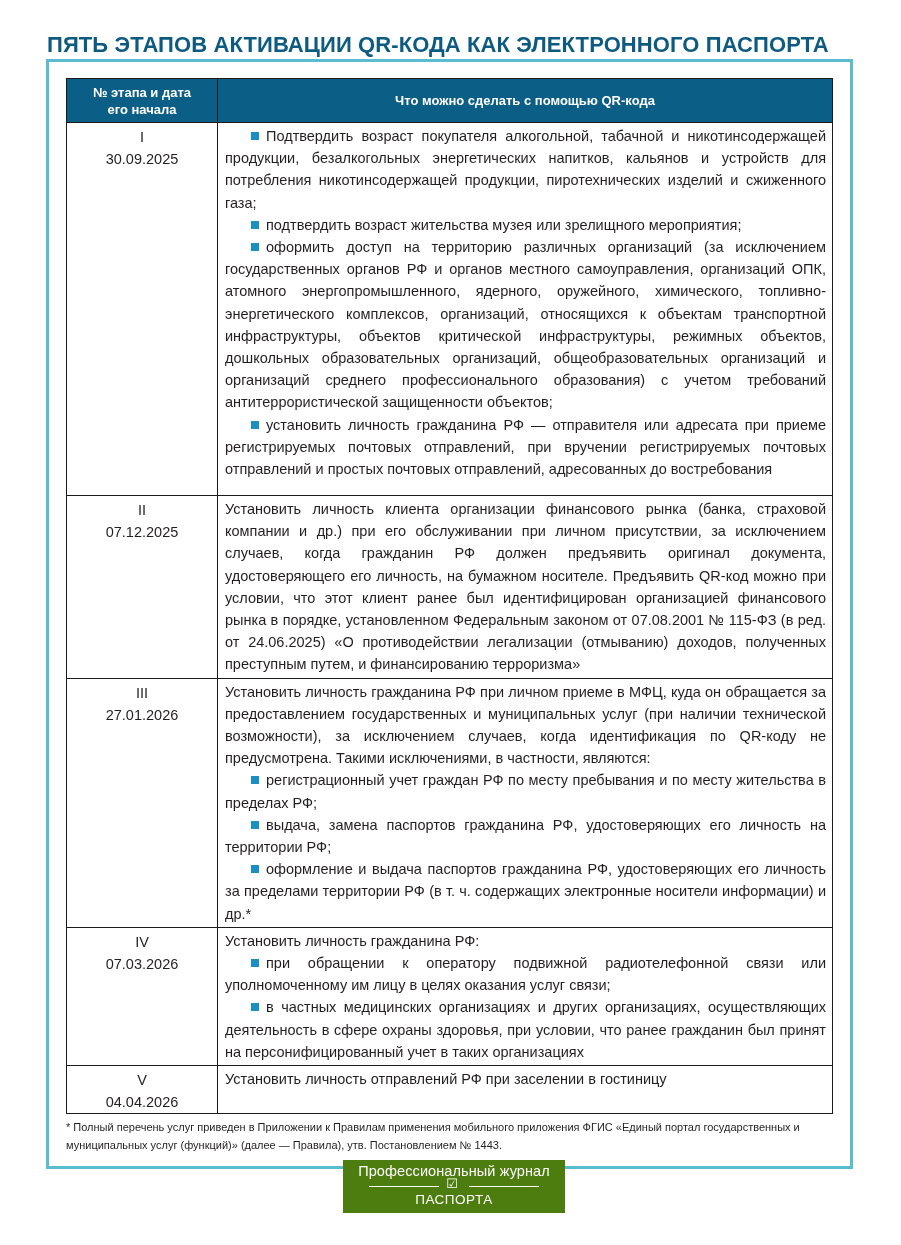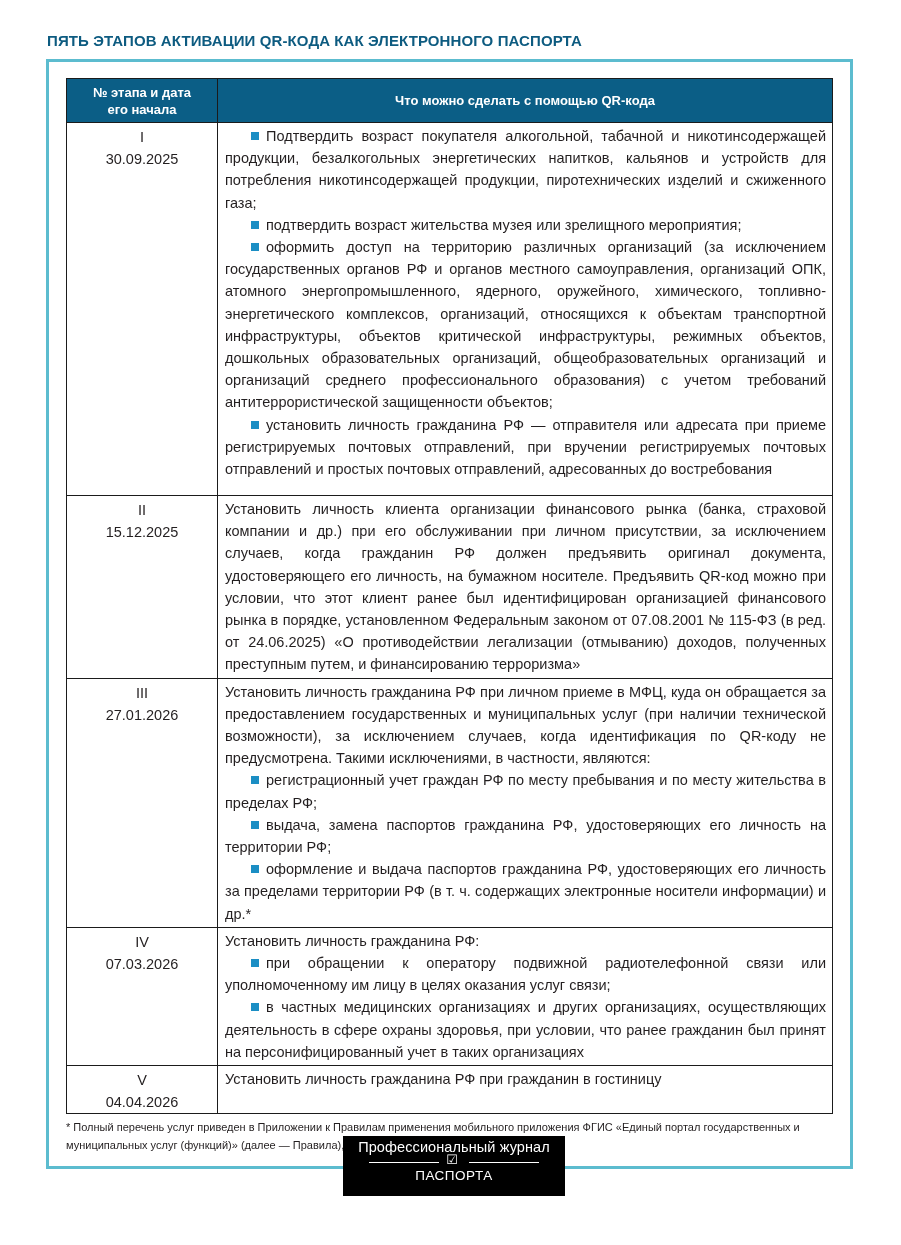--- a/index.html
+++ b/index.html
@@ -1,30 +1,30 @@
 <!DOCTYPE html>
 <html><head>
 <meta charset="utf-8">
 <style>
   html, body { margin:0; padding:0; background:#ffffff; }
   body { width:901px; height:1245px; position:relative; overflow:hidden; font-family:"Liberation Sans", sans-serif; color:#231f20; }
-  .title { position:absolute; left:47px; top:32px; font-size:15px; font-weight:bold; color:#0d5b80; letter-spacing:0.1px; white-space:nowrap; }
+  .title { position:absolute; left:47px; top:32px; font-size:22px; font-weight:bold; color:#0d5b80; letter-spacing:0.1px; white-space:nowrap; }
   .frame { position:absolute; left:46px; top:59px; width:801px; height:1104px; border:3px solid #5cbccf; box-sizing:content-box; }
   .tbl { position:absolute; left:66px; top:78px; width:767px; border-collapse:collapse; table-layout:fixed; }
   .tbl th { background:#0b5e86; color:#ffffff; font-weight:bold; font-size:13px; line-height:17px; height:43px; border:1px solid #1b1b1b; padding:0; text-align:center; vertical-align:middle; }
   .tbl td { border:1px solid #1b1b1b; vertical-align:top; font-size:14.5px; line-height:22.2px; padding:0; }
   .col1 { width:150px; }
   .stage { text-align:center; padding-top:3px !important; }
   .stage div { line-height:22px; }
   .content { padding:2px 6px 2px 7px !important; text-align:justify; }
   .p { margin:0; }
   .bul { margin:0; text-indent:26px; }
   .sq { display:inline-block; width:8px; height:8px; background:#1b8ec4; margin-right:7px; vertical-align:1px; text-indent:0; }
   .footnote { position:absolute; left:66px; top:1118px; width:775px; font-size:11px; line-height:18px; color:#231f20; }
-  .logo { position:absolute; left:343px; top:1136px; width:222px; height:60px; background:#000000; color:#fff; text-align:center; }
+  .logo { position:absolute; left:343px; top:1160px; width:222px; height:53px; background:#4d7c0f; color:#fff; text-align:center; }
   .logo .l1 { font-size:14.5px; line-height:18px; padding-top:2px; letter-spacing:0.1px; }
   .logo .l2 { position:relative; height:12px; }
   .logo .l2 .line { position:absolute; top:6px; height:1px; background:#fff; width:70px; }
   .logo .l2 .left { left:26px; }
   .logo .l2 .right { right:26px; }
   .logo .l2 .check { position:absolute; left:103px; top:-2px; width:12px; height:12px; font-size:13px; line-height:12px; }
   .logo .l3 { font-size:23px; font-weight:bold; line-height:22px; letter-spacing:0.3px; }
   .logo .l4 { font-size:13.5px; line-height:15px; letter-spacing:0.5px; }
 </style>
 </head>
@@ -55,21 +55,21 @@
         <p class="bul"><span class="sq"></span><span>Подтвердить возраст покупателя алкогольной, табачной и никотинсодержащей продукции, безалкогольных энергетических напитков, кальянов и устройств для потребления никотинсодержащей продукции, пиротехнических изделий и сжиженного газа;</span></p>
         <p class="bul"><span class="sq"></span><span>подтвердить возраст жительства музея или зрелищного мероприятия;</span></p>
         <p class="bul"><span class="sq"></span><span>оформить доступ на территорию различных организаций (за исключением государственных органов РФ и органов местного самоуправления, организаций ОПК, атомного энергопромышленного, ядерного, оружейного, химического, топливно-энергетического комплексов, организаций, относящихся к объектам транспортной инфраструктуры, объектов критической инфраструктуры, режимных объектов, дошкольных образовательных организаций, общеобразовательных организаций и организаций среднего профессионального образования) с учетом требований антитеррористической защищенности объектов;</span></p>
         <p class="bul"><span class="sq"></span><span>установить личность гражданина РФ — отправителя или адресата при приеме регистрируемых почтовых отправлений, при вручении регистрируемых почтовых отправлений и простых почтовых отправлений, адресованных до востребования</span></p>
       </td>
     </tr>
 
     <tr style="height:178px;margin-left:8px;">
       <td class="stage">
         <div>II</div>
-        <div>15.12.2025</div>
+        <div>07.12.2025</div>
       </td>
       <td class="content">
         <p class="p">Установить личность клиента организации финансового рынка (банка, страховой компании и др.) при его обслуживании при личном присутствии, за исключением случаев, когда гражданин РФ должен предъявить оригинал документа, удостоверяющего его личность, на бумажном носителе. Предъявить QR-код можно при условии, что этот клиент ранее был идентифицирован организацией финансового рынка в порядке, установленном Федеральным законом от 07.08.2001 № 115-ФЗ (в ред. от 24.06.2025) «О противодействии легализации (отмыванию) доходов, полученных преступным путем, и финансированию терроризма»</p>
       </td>
     </tr>
 
     <tr style="height:244px;">
       <td class="stage">
         <div>III</div>
         <div>27.01.2026</div>
@@ -93,21 +93,21 @@
         <p class="bul"><span class="sq"></span><span>в частных медицинских организациях и других организациях, осуществляющих деятельность в сфере охраны здоровья, при условии, что ранее гражданин был принят на персонифицированный учет в таких организациях</span></p>
       </td>
     </tr>
 
     <tr style="height:46px;">
       <td class="stage">
         <div>V</div>
         <div>04.04.2026</div>
       </td>
       <td class="content">
-        <p class="p">Установить личность гражданина РФ при гражданин в гостиницу</p>
+        <p class="p">Установить личность отправлений РФ при заселении в гостиницу</p>
       </td>
     </tr>
   </tbody>
 </table>
 
 <div class="footnote">* Полный перечень услуг приведен в Приложении к Правилам применения мобильного приложения ФГИС «Единый портал государственных и муниципальных услуг (функций)» (далее — Правила), утв. Постановлением № 1443.</div>
 
 <div class="logo">
   <div class="l1">Профессиональный журнал</div>
   <div class="l2">

